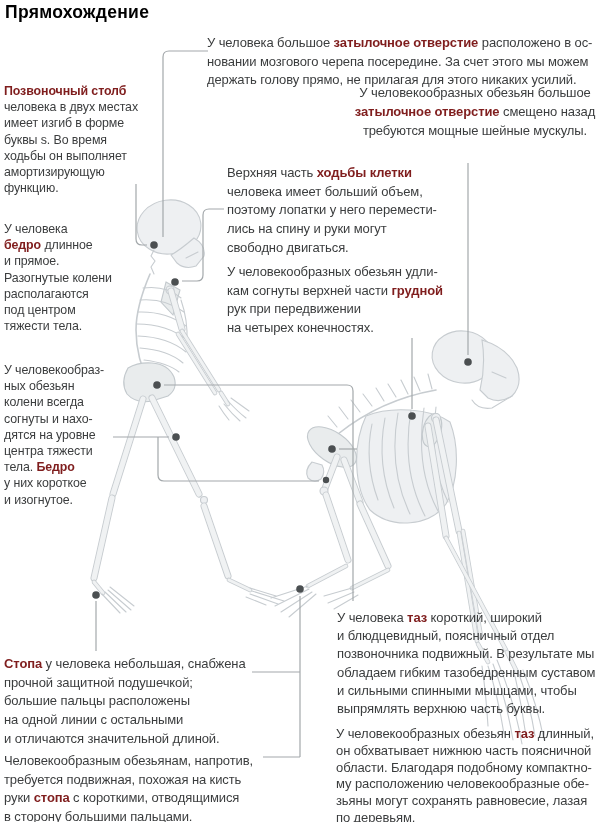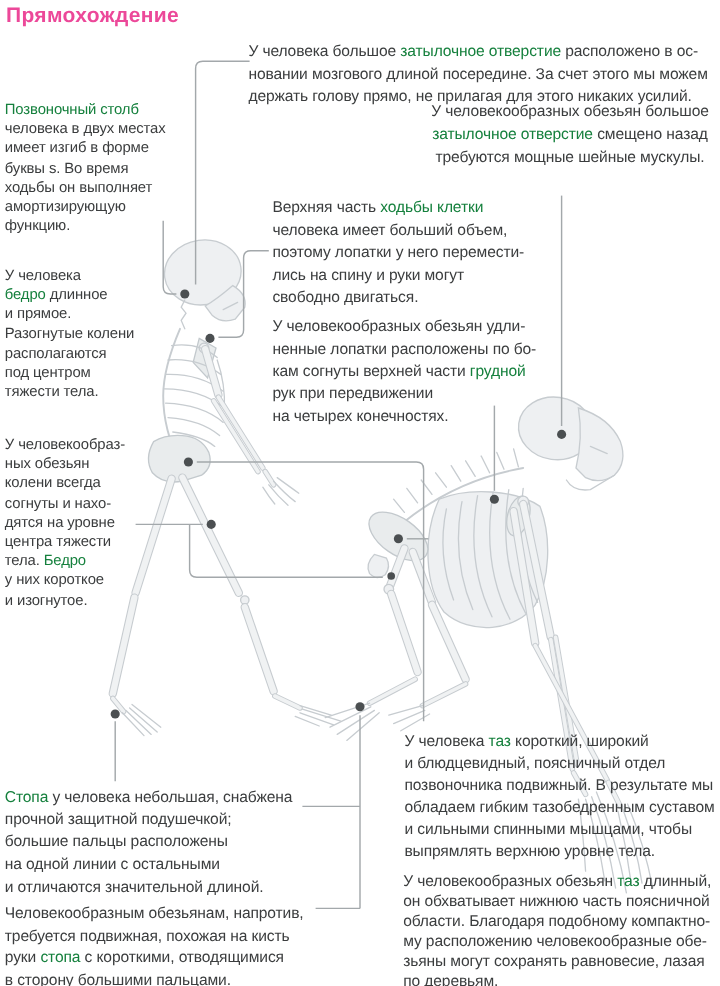--- a/index.html
+++ b/index.html
@@ -3,26 +3,26 @@
 <meta charset="utf-8">
 <style>
   html,body{margin:0;padding:0;}
   body{
     width:600px;height:822px;position:relative;overflow:hidden;
     background:#ffffff;color:#3b3d3e;
     font-family:"Liberation Sans",sans-serif;
   }
   .page-title{
     position:absolute;left:5px;top:2px;margin:0;
-    font-size:17.5px;font-weight:bold;letter-spacing:.3px;color:#ec4899;
+    font-size:17.5px;font-weight:bold;letter-spacing:.3px;color:#000000;
   }
   svg.fig{position:absolute;left:0;top:0;z-index:0;}
   .anno{position:absolute;z-index:2;white-space:nowrap;font-size:13px;letter-spacing:-0.1px;}
   .anno .ln{line-height:18.7px;}
-  .anno b{font-weight:normal;color:#15803d;}
+  .anno b{font-weight:bold;color:#7f1d1d;}
   .small{font-size:12.4px;}
   .small .ln{line-height:16.2px;}
   #a-occiput-ape{text-align:center;width:246px;}
   #a-occiput-ape .ln{line-height:19px;}
   #a-pelvis-human .ln{line-height:18.2px;}
   #a-pelvis-ape .ln{line-height:16.8px;}
   
   .sk{stroke:#c7ccd0;fill:none;stroke-width:1.1;stroke-linecap:round;}
   .skf{stroke:#c7ccd0;fill:#eef0f2;stroke-width:1.1;}
   .skd{stroke:#c3c9cd;fill:#e9eced;stroke-width:1.1;}
@@ -243,38 +243,37 @@
     <div class="ln"><b>Позвоночный столб</b></div>
     <div class="ln"><span>человека в двух местах</span></div>
     <div class="ln"><span>имеет изгиб в форме</span></div>
     <div class="ln"><span>буквы s. Во время</span></div>
     <div class="ln"><span>ходьбы он выполняет</span></div>
     <div class="ln"><span>амортизирующую</span></div>
     <div class="ln"><span>функцию.</span></div>
   </div>
 <div class="anno" style="left:207px;top:34px;" id="a-occiput-hum">
     <div class="ln"><span>У человека большое </span><b>затылочное отверстие</b><span> расположено в ос-</span></div>
-    <div class="ln"><span>новании мозгового длиной посередине. За счет этого мы можем</span></div>
+    <div class="ln"><span>новании мозгового черепа посередине. За счет этого мы можем</span></div>
     <div class="ln"><span>держать голову прямо, не прилагая для этого никаких усилий.</span></div>
   </div>
 <div class="anno" style="left:352px;top:83px;" id="a-occiput-ape">
     <div class="ln"><span>У человекообразных обезьян большое</span></div>
     <div class="ln"><b>затылочное отверстие</b><span> смещено назад</span></div>
     <div class="ln"><span>требуются мощные шейные мускулы.</span></div>
   </div>
 <div class="anno" style="left:227px;top:164px;" id="a-chest-hum">
     <div class="ln"><span>Верхняя часть </span><b>ходьбы клетки</b></div>
     <div class="ln"><span>человека имеет больший объем,</span></div>
     <div class="ln"><span>поэтому лопатки у него перемести-</span></div>
     <div class="ln"><span>лись на спину и руки могут</span></div>
     <div class="ln"><span>свободно двигаться.</span></div>
   </div>
 <div class="anno" style="left:227px;top:263px;" id="a-chest-ape">
     <div class="ln"><span>У человекообразных обезьян удли-</span></div>
-    <div class="ln"><span>ненные лопатки расположены по бо-</span></div>
     <div class="ln"><span>кам согнуты верхней части </span><b>грудной</b></div>
     <div class="ln"><span>рук при передвижении</span></div>
     <div class="ln"><span>на четырех конечностях.</span></div>
   </div>
 <div class="anno small" style="left:4px;top:221px;" id="a-femur">
     <div class="ln"><span>У человека</span></div>
     <div class="ln"><b>бедро</b><span> длинное</span></div>
     <div class="ln"><span>и прямое.</span></div>
     <div class="ln"><span>Разогнутые колени</span></div>
     <div class="ln"><span>располагаются</span></div>
@@ -304,21 +303,21 @@
     <div class="ln"><span>требуется подвижная, похожая на кисть</span></div>
     <div class="ln"><span>руки </span><b>стопа</b><span> с короткими, отводящимися</span></div>
     <div class="ln"><span>в сторону большими пальцами.</span></div>
   </div>
 <div class="anno" style="left:337px;top:609px;" id="a-pelvis-human">
     <div class="ln"><span>У человека </span><b>таз</b><span> короткий, широкий</span></div>
     <div class="ln"><span>и блюдцевидный, поясничный отдел</span></div>
     <div class="ln"><span>позвоночника подвижный. В результате мы</span></div>
     <div class="ln"><span>обладаем гибким тазобедренным суставом</span></div>
     <div class="ln"><span>и сильными спинными мышцами, чтобы</span></div>
-    <div class="ln"><span>выпрямлять верхнюю уровне тела.</span></div>
+    <div class="ln"><span>выпрямлять верхнюю часть буквы.</span></div>
   </div>
 <div class="anno" style="left:336px;top:726px;" id="a-pelvis-ape">
     <div class="ln"><span>У человекообразных обезьян </span><b>таз</b><span> длинный,</span></div>
     <div class="ln"><span>он обхватывает нижнюю часть поясничной</span></div>
     <div class="ln"><span>области. Благодаря подобному компактно-</span></div>
     <div class="ln"><span>му расположению человекообразные обе-</span></div>
     <div class="ln"><span>зьяны могут сохранять равновесие, лазая</span></div>
     <div class="ln"><span>по деревьям.</span></div>
   </div>
 

